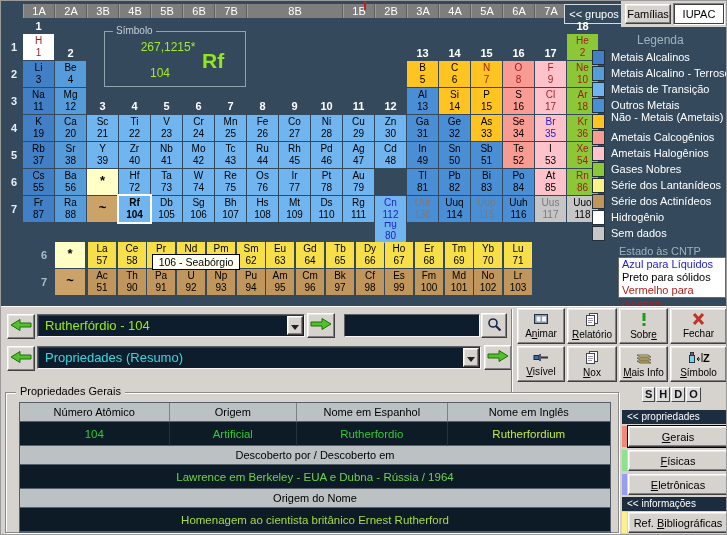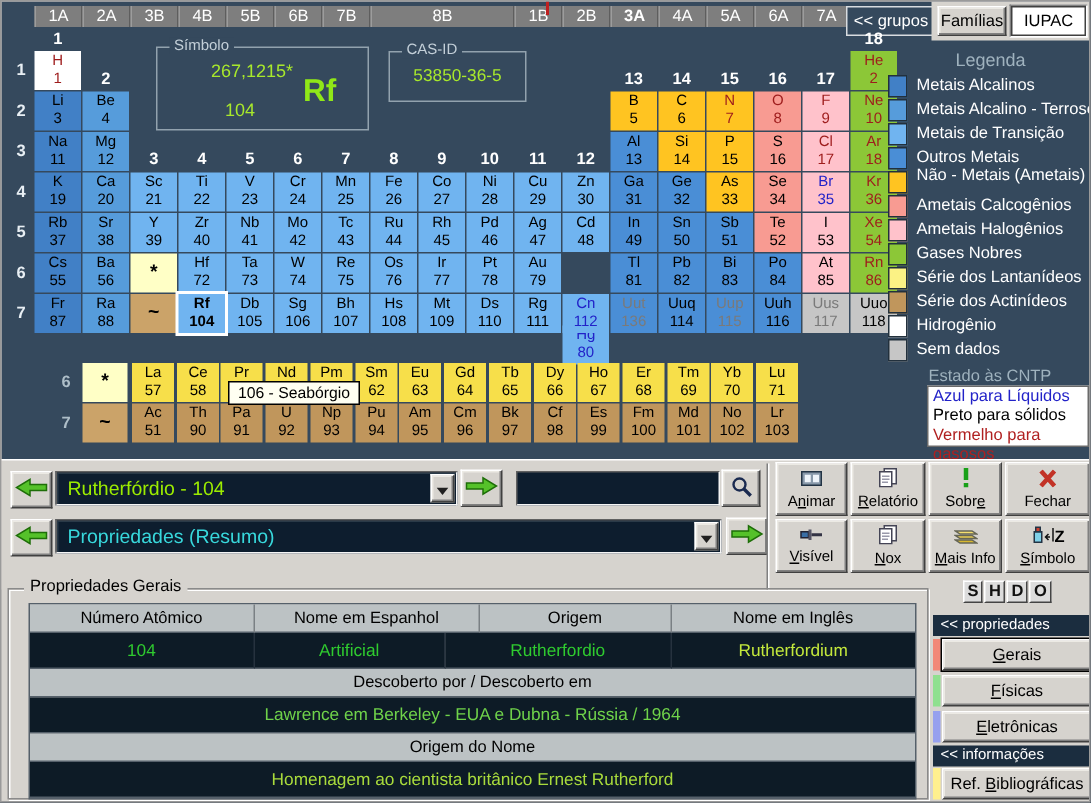--- a/index.html
+++ b/index.html
@@ -80,43 +80,39 @@
         <span style="width: 32px;">1A</span>
         <span style="width: 32px;">2A</span>
         <span style="width: 32px;">3B</span>
         <span style="width: 32px;">4B</span>
         <span style="width: 32px;">5B</span>
         <span style="width: 32px;">6B</span>
         <span style="width: 32px;">7B</span>
         <span style="width: 96px;">8B</span>
         <span style="width: 32px;">1B</span>
         <span style="width: 32px;">2B</span>
-        <span style="width: 32px; font-weight: bold;">3A</span>
+        <span style="width: 32px;">3A</span>
         <span style="width: 32px;">4A</span>
         <span style="width: 32px;">5A</span>
         <span style="width: 32px;">6A</span>
         <span style="width: 32px;">7A</span>
         <span style="width: 32px;">8A</span>
       </div>
     <button class="btn-grupos">&lt;&lt; grupos</button>
     <div class="topright-gray">
       <button class="w95btn btn-familias">Famílias</button>
       <button class="btn-iupac">IUPAC</button>
     </div>
     <div class="red-tick"></div>
 
     <div class="fs symbol-box">
       <span class="fs-label">Símbolo</span>
       <div class="mass">267,1215*</div>
       <div class="bigsym">Rf</div>
       <div class="num">104</div>
-    </div>
-    <div class="fs cas-box">
-      <span class="fs-label">CAS-ID</span>
-      <div class="cas-val">53850-36-5</div>
     </div>
 
     <div class="legend-title">Legenda</div>
     <div class="estado-title">Estado às CNTP</div>
     <div class="estado-box" id="estadoBox">
         <div style="color: rgb(34, 34, 200);">Azul para Líquidos</div>
         <div style="color: rgb(0, 0, 0);">Preto para sólidos</div>
         <div style="color: rgb(176, 32, 32);">Vermelho para gasosos</div>
       </div>
 
@@ -762,22 +758,22 @@
           <span><u>S</u>ímbolo</span>
         </button>
       </div>
   </div>
 
   <div class="props-fs">
     <span class="props-fs-label">Propriedades Gerais</span>
     <div class="props-table" id="propsTable">
         <div class="pt-row">
           <div class="pt-hcell" style="width: 150px;">Número Atômico</div>
+          <div class="pt-hcell" style="width: 128px;">Origem</div>
           <div class="pt-hcell" style="width: 151px;">Nome em Espanhol</div>
-          <div class="pt-hcell" style="width: 128px;">Origem</div>
           <div class="pt-hcell" style="width: 163px;">Nome em Inglês</div>
         </div>
         <div class="pt-row">
           <div class="pt-vcell" style="width: 150px; color: rgb(47, 203, 47);">104</div>
           <div class="pt-vcell" style="width: 128px; color: rgb(47, 203, 47);">Artificial</div>
           <div class="pt-vcell" style="width: 151px; color: rgb(47, 203, 47);">Rutherfordio</div>
           <div class="pt-vcell" style="width: 163px; color: rgb(195, 232, 60);">Rutherfordium</div>
         </div>
         <div class="pt-row">
           <div class="pt-hcell pt-full">Descoberto por / Descoberto em</div>

